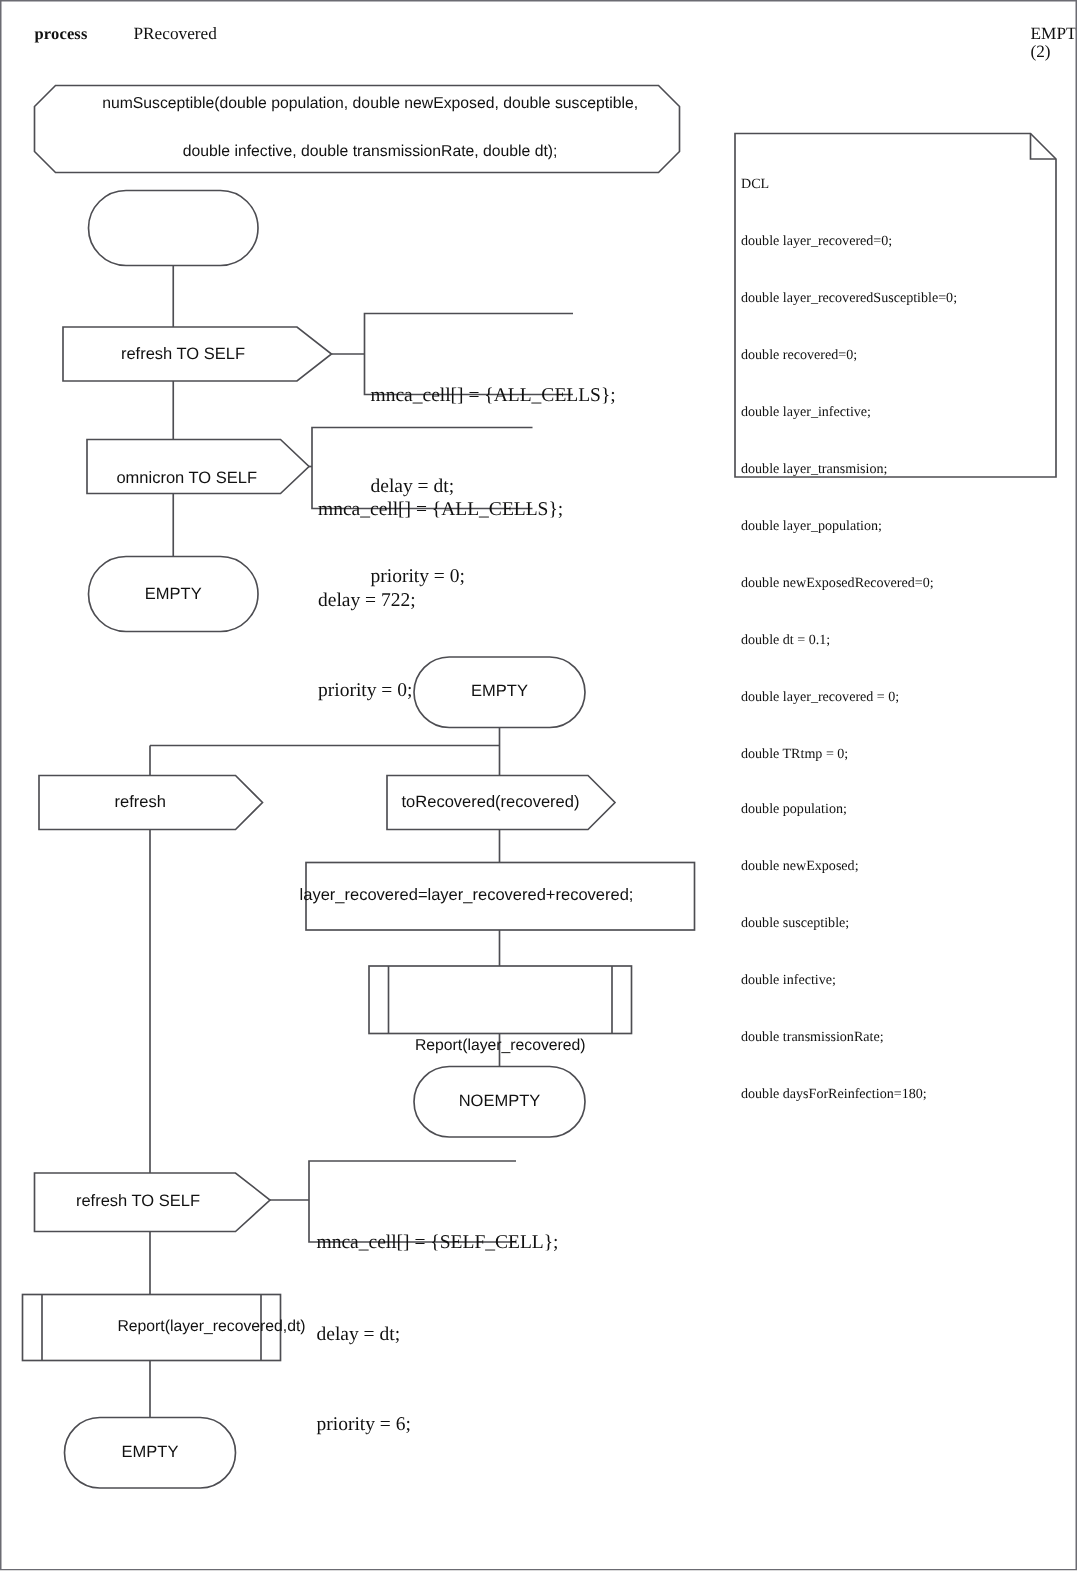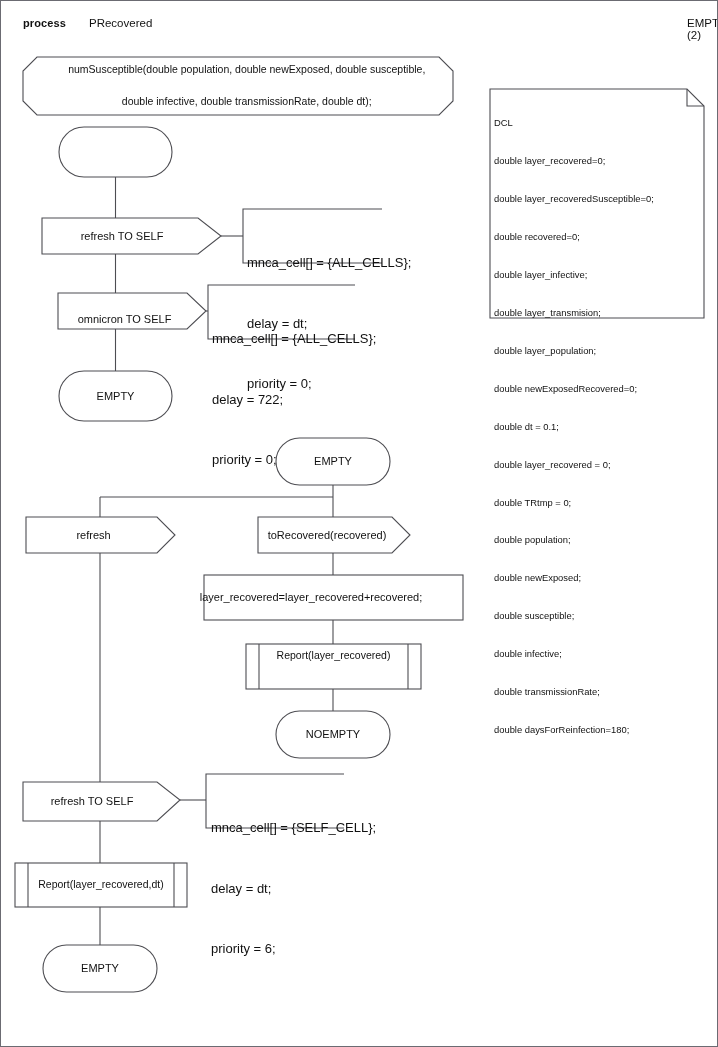--- a/index.html
+++ b/index.html
@@ -20,21 +20,21 @@
     border: 1px solid #6b6b72;
     overflow: hidden;
   }
   #svg-layer {
     position: absolute;
     left: 0;
     top: 0;
     width: 718px;
     height: 1047px;
   }
-  .abs { position: absolute; }
+  .abs { position: absolute; font-family: Liberation Serif, serif; }
 
   
   .hdr-process {
     left: 22px; top: 16px;
     font-size: 11px;
     font-weight: bold;
     color: #111111;
     letter-spacing: 0.1px;
   }
   .hdr-name {
@@ -213,29 +213,29 @@
   <div class="lbl" style="left:58px; top:370px; width:113px; height:50px;">EMPTY</div>
 
   <div class="lbl" style="left:275px; top:437px; width:114px; height:47px;">EMPTY</div>
 
   <div class="lbl" style="left:25px; top:516px; width:135px; height:36px;">refresh</div>
 
   <div class="lbl" style="left:257px; top:516px; width:138px; height:36px;">toRecovered(recovered)</div>
 
   <div class="lbl" style="left:203px; top:574px; width:214px; height:45px;">layer_recovered=layer_recovered+recovered;</div>
 
-  <div class="lbl proc-text" style="left:258px; top:632px; width:149px; height:45px;">Report(layer_recovered)</div>
+  <div class="lbl proc-text" style="left:258px; top:674px; width:149px; height:45px;">Report(layer_recovered)</div>
 
   <div class="lbl" style="left:275px; top:710px; width:114px; height:47px;">NOEMPTY</div>
 
   <div class="lbl" style="left:22px; top:781px; width:138px; height:39px;">refresh TO SELF</div>
 
   <div class="abs cmt-text" style="left:210px; top:777px;">
     <div>mnca_cell[] = {SELF_CELL};</div>
     <div>delay = dt;</div>
     <div>priority = 6;</div>
   </div>
 
-  <div class="lbl proc-text" style="left:27px; top:862px; width:146px; height:44px;">Report(layer_recovered,dt)</div>
+  <div class="lbl proc-text" style="left:27px; top:862px; width:146px; height:44px;padding-left:40px;">Report(layer_recovered,dt)</div>
 
   <div class="lbl" style="left:42px; top:944px; width:114px; height:47px;">EMPTY</div>
 
 </div>
 
 </body></html>

